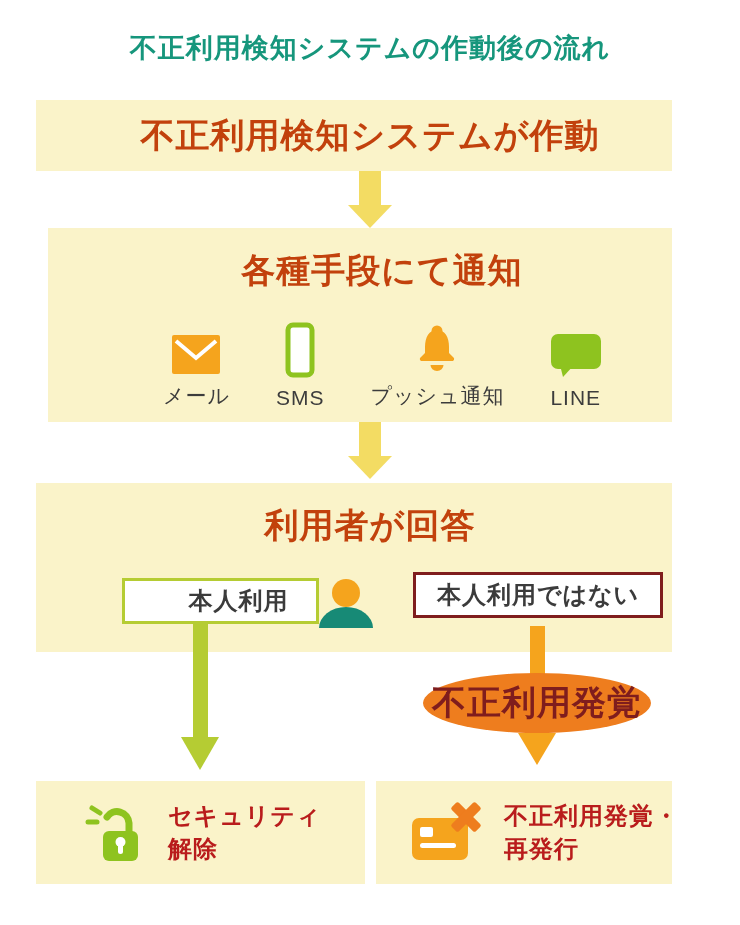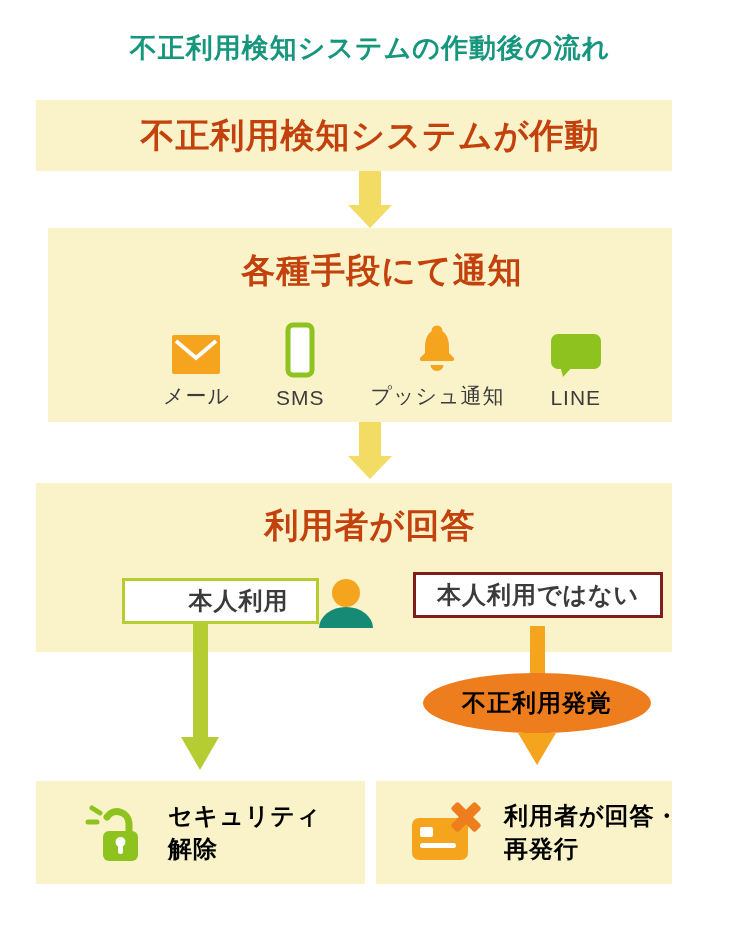--- a/index.html
+++ b/index.html
@@ -49,28 +49,28 @@
   #green-arrow .stem{width:15px;height:113px;background:#b5cc33;}
   #green-arrow .head{width:0;height:0;border-left:19px solid transparent;
     border-right:19px solid transparent;border-top:33px solid #b5cc33;}
   #orange-arrow{left:518px;top:626px;}
   #orange-arrow .stem{width:15px;height:107px;background:#f5a41d;}
   #orange-arrow .head{width:0;height:0;border-left:19px solid transparent;
     border-right:19px solid transparent;border-top:32px solid #f5a41d;}
 
   #fraud-ellipse{left:423px;top:673px;width:228px;height:60px;border-radius:50%;
     background:#ee7d1e;display:flex;align-items:center;justify-content:center;
-    color:#000000;font-size:24px;font-weight:700;letter-spacing:1px;z-index:2;}
+    color:#7f1d1d;font-size:34px;font-weight:700;letter-spacing:1px;z-index:2;}
 
   
   .outcome{position:absolute;top:781px;height:103px;background:#faf3c9;
     display:flex;align-items:center;}
   #outcome-left{left:36px;width:329px;padding-left:48px;gap:26px;box-sizing:border-box;}
   #outcome-right{left:376px;width:328px;padding-left:34px;gap:18px;box-sizing:border-box;}
-  .outcome .o-text{font-size:24px;font-weight:600;color:#000000;line-height:1.35;letter-spacing:1px;}
+  .outcome .o-text{font-size:24px;font-weight:600;color:#b91c1c;line-height:1.35;letter-spacing:1px;}
 </style>
 </head>
 <body>
 
 <div id="canvas">
 
   <div id="title" class="abs">不正利用検知システムの作動後の流れ</div>
 
   <div id="step1" class="panel">
     <div class="panel-heading">不正利用検知システムが作動</div>
@@ -179,18 +179,18 @@
         <rect x="2" y="18" width="56" height="42" rx="7" fill="#f5a41d"></rect>
         <rect x="10" y="27" width="13" height="10" rx="2" fill="#ffffff"></rect>
         <rect x="10" y="43" width="36" height="5" rx="2.5" fill="#ffffff"></rect>
         <g transform="rotate(45 56 17)">
           <rect x="39" y="12" width="34" height="10" rx="2" fill="#ee7d1e"></rect>
           <rect x="51" y="0" width="10" height="34" rx="2" fill="#ee7d1e"></rect>
         </g>
       </svg>
     </span>
     <div class="o-text">
-      <div>利用者が回答・</div>
+      <div>不正利用発覚・</div>
       <div>再発行</div>
     </div>
   </div>
 
 </div>
 
 </body></html>

